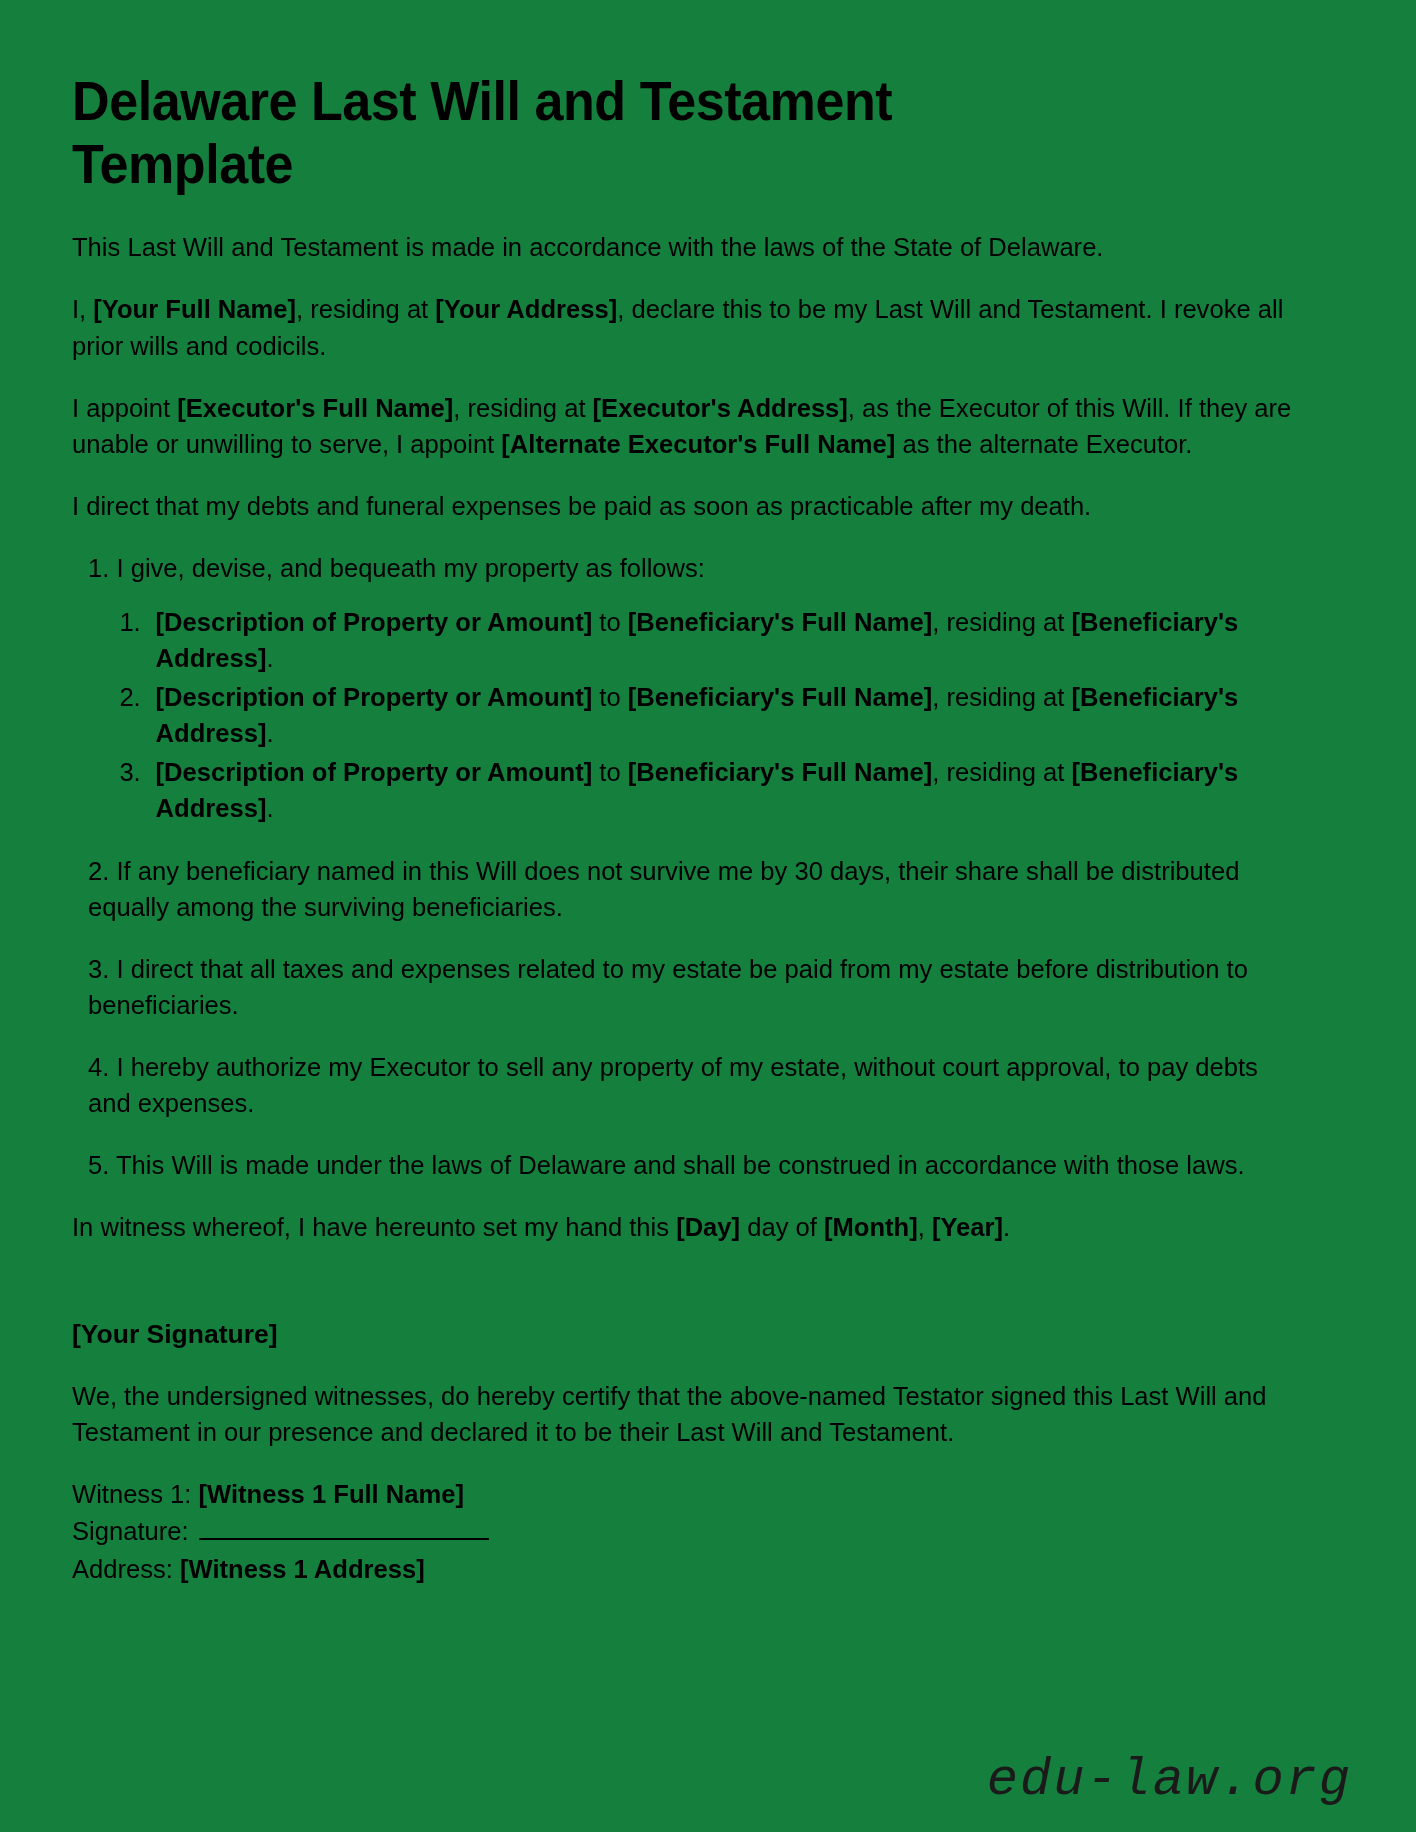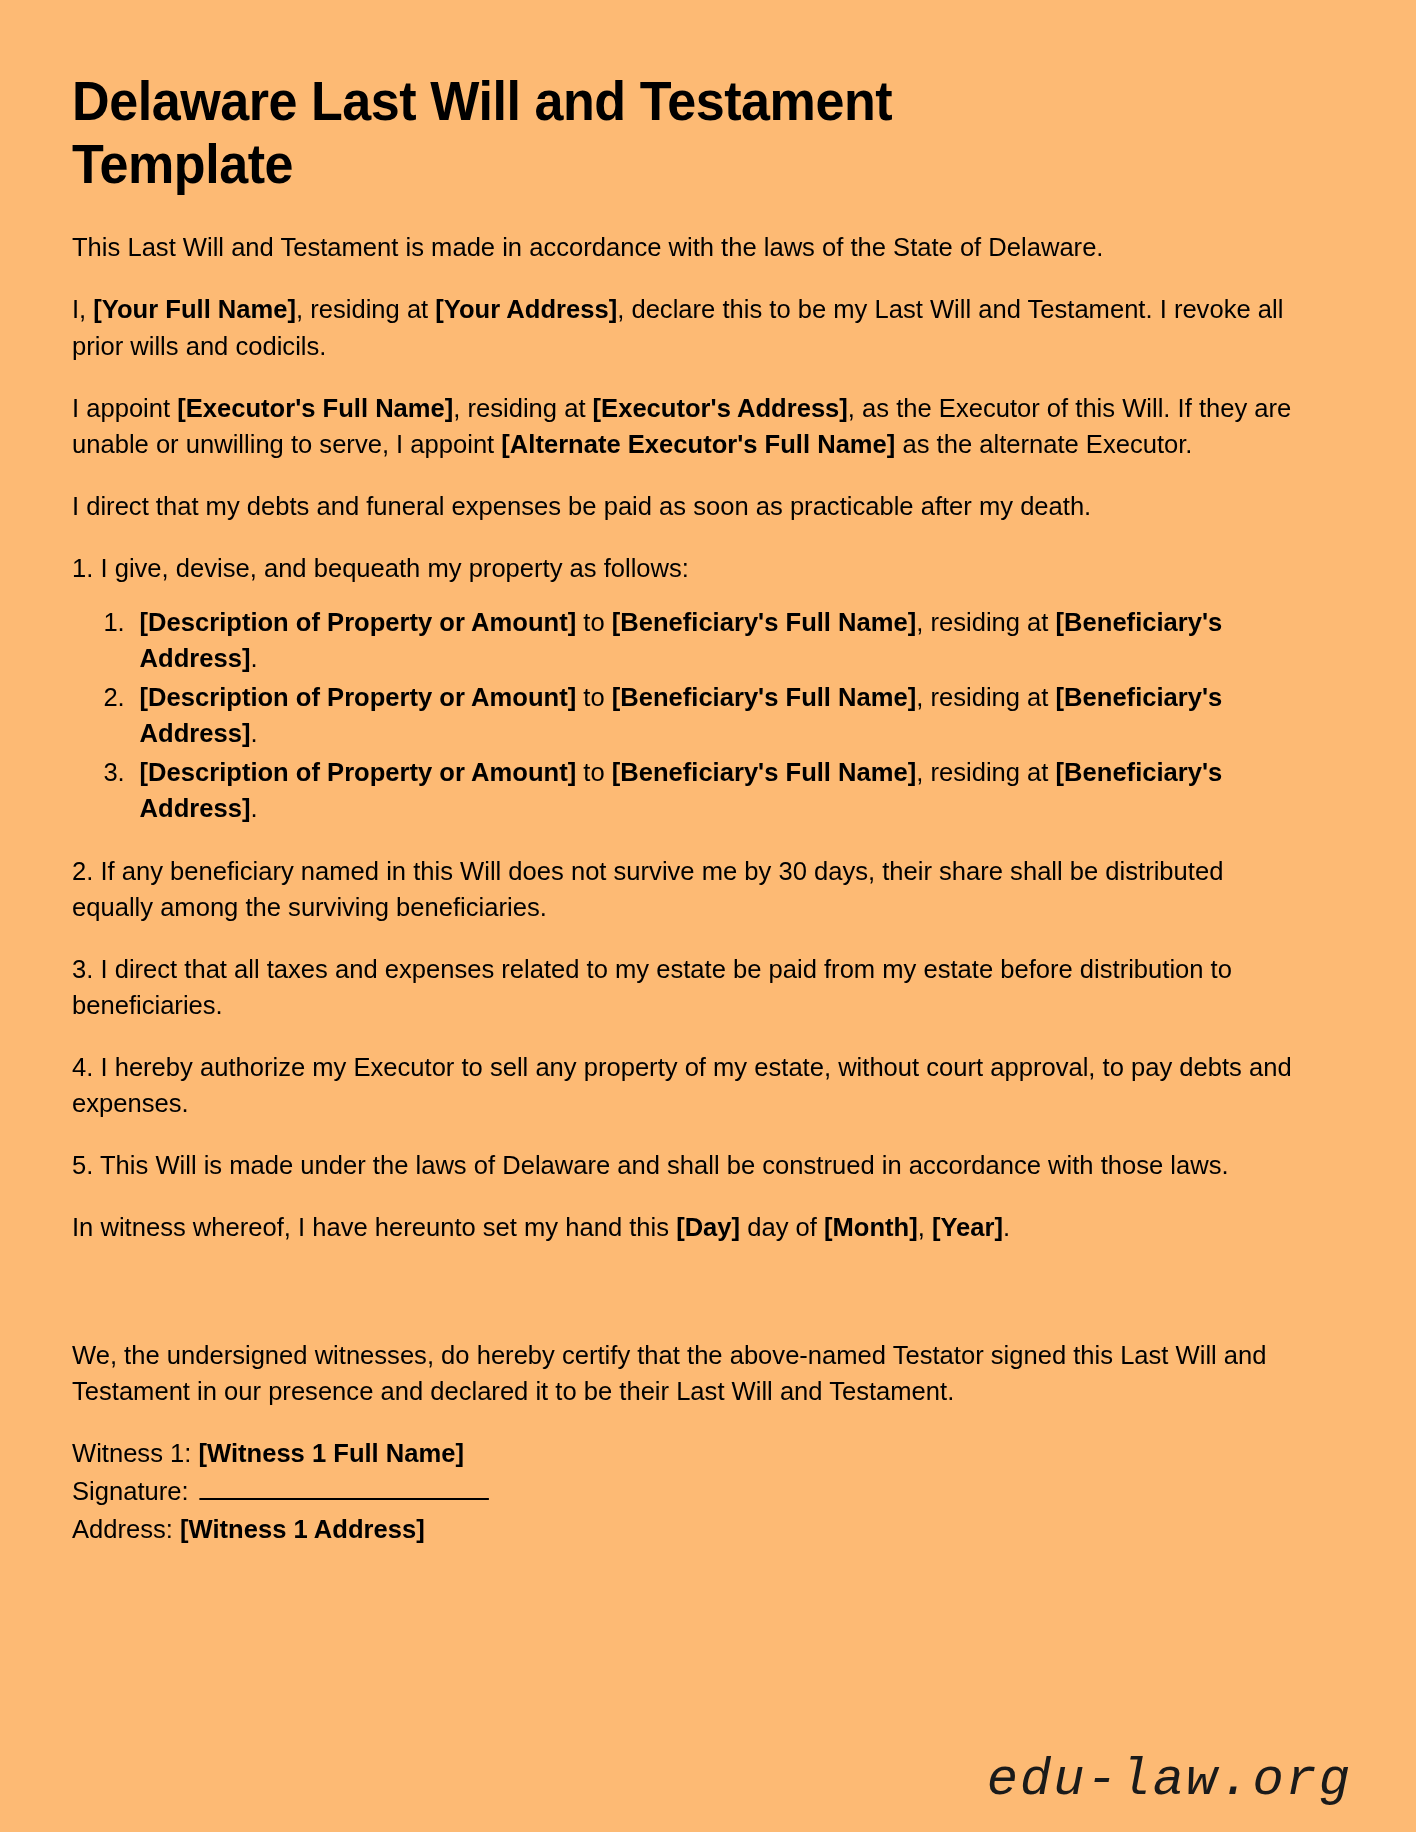--- a/index.html
+++ b/index.html
@@ -11,21 +11,21 @@
     width: 1416px;
     height: 1832px;
     font-family: "Liberation Sans", sans-serif;
     color: #000000;
     overflow: hidden;
     position: relative;
   }
   .page {
     width: 1416px;
     height: 1832px;
-    background: #fdba74;
+    background: #15803d;
     box-sizing: border-box;
     padding: 70px 72px 0 72px;
     position: relative;
   }
   .doc-title {
     font-family: "Liberation Sans", sans-serif;
     font-weight: bold;
     font-size: 56px;
     line-height: 1.12;
     letter-spacing: -0.5px;
@@ -42,21 +42,21 @@
     color: #000;
     max-width: 1275px;
     transform: scaleX(0.965);
     transform-origin: left top;
   }
   p.para b, li b, .bold {
     font-weight: bold;
   }
   ol.outer {
     list-style: none;
-    margin: 0;
+    margin: 16px;
     padding: 0;
   }
   ol.outer > li {
     font-size: 26.5px;
     line-height: 1.36;
     margin: 0 0 26px 0;
     max-width: 1275px;
     transform: scaleX(0.965);
     transform-origin: left top;
   }
@@ -178,20 +178,21 @@
       <span>This Will is made under the laws of Delaware and shall be construed in accordance with those laws.</span>
     </li>
   </ol>
 
   <p class="para">
     <span>In witness whereof, I have hereunto set my hand this </span><b>[Day]</b><span> day of </span><b>[Month]</b><span>, </span><b>[Year]</b><span>.</span>
   </p>
 
   <div class="sig-block">
     <div class="sig-rule">_______________________</div>
+    <div class="sig-name">[Your Signature]</div>
   </div>
 
   <p class="para">We, the undersigned witnesses, do hereby certify that the above-named Testator signed this Last Will and Testament in our presence and declared it to be their Last Will and Testament.</p>
 
   <div class="witness-lines">
     <div class="wline">
       <span>Witness 1: </span><b>[Witness 1 Full Name]</b>
     </div>
     <div class="wline">
       <span>Signature: </span><span class="inline-rule"></span>

